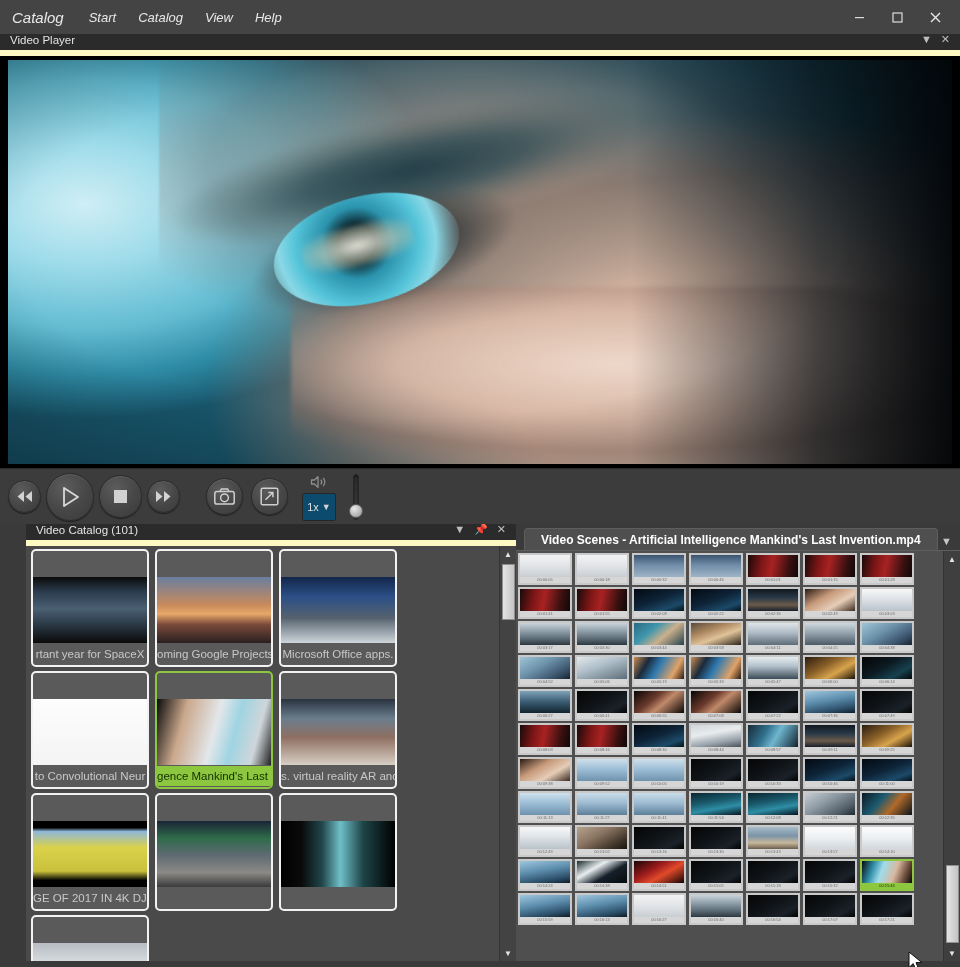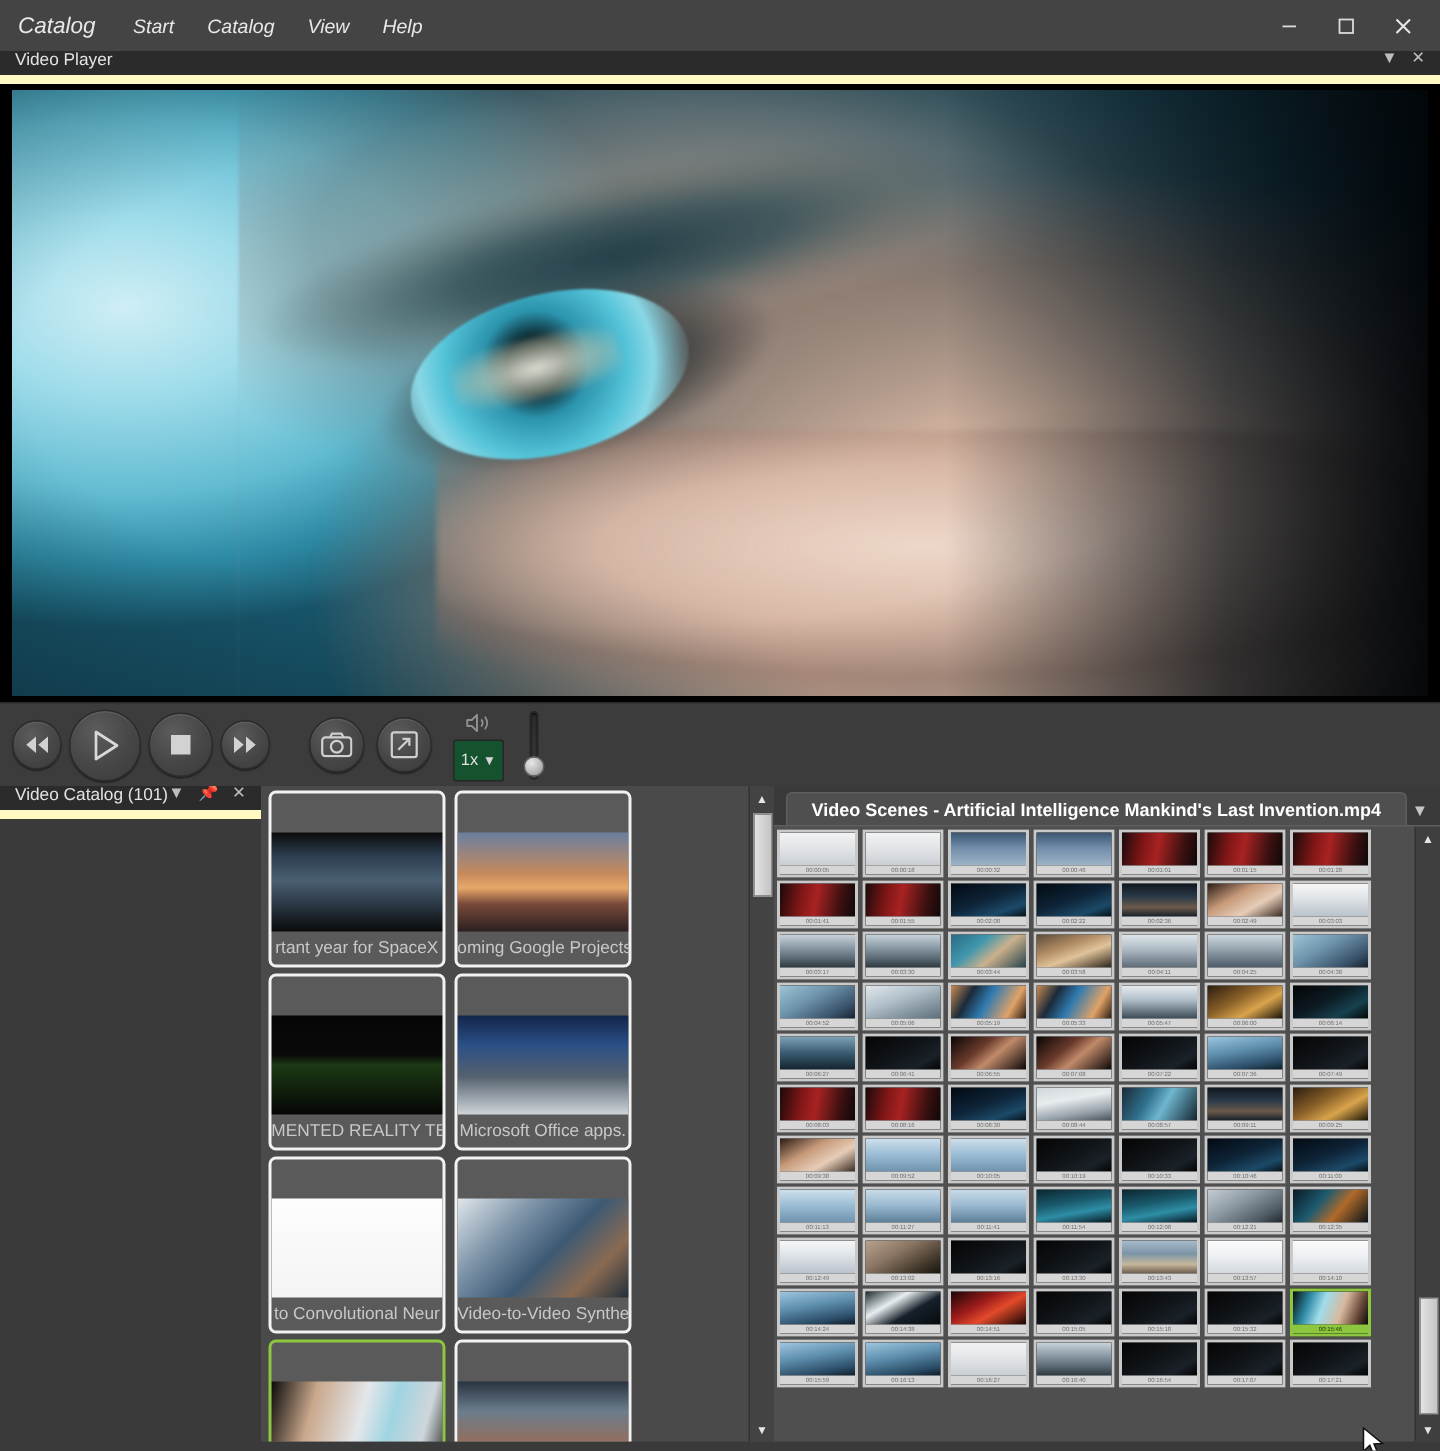--- a/index.html
+++ b/index.html
@@ -151,21 +151,21 @@
   }
   #time-label {
     position: absolute; font-size: 10px; color: #d2d2d2; white-space: nowrap;
   }
   #btn-snap { width: 37px; height: 37px; margin-left: 14px; }
   #btn-export { width: 37px; height: 37px; margin-left: 8px; }
   #vol-block { margin-left: 10px; display: flex; flex-direction: column; align-items: center; width: 42px; }
   #mute-icon { height: 20px; display:flex; align-items:center; justify-content:center; }
   #speed-box {
     display: flex; align-items: center; gap: 3px;
-    background: #14532d; border: 1px solid #262626; border-radius: 2px;
+    background: #0c4a6e; border: 1px solid #262626; border-radius: 2px;
     padding: 7px 4px; margin-top: 1px;
   }
   #speed-box .sv { color: #e0e0e0; font-size: 11px; }
   #speed-box .sa { color: #d5d5d5; font-size: 9px; }
   #volslider { margin-left: 8px; width: 16px; height: 46px; position: relative; display:flex; justify-content:center;}
   #volslider .vtrack {
     width: 6px; height: 100%; border-radius: 3px;
     background: linear-gradient(180deg,#2c2c2c,#3c3c3c);
     border: 1px solid #262626; box-shadow: inset 0 1px 2px rgba(0,0,0,0.7);
   }
@@ -174,21 +174,21 @@
     width: 14px; height: 14px; border-radius: 50%;
     background: radial-gradient(circle at 36% 30%, #e8e8e8 0%, #b9b9b9 55%, #8e8e8e 100%);
     border: 1px solid #5f5f5f;
   }
   #cursor-arrow { position: absolute; left: 908px; top: 482px; pointer-events: none; }
 
   
   #bottom { display: flex; height: 437px; background: #3a3a3a; }
 
   
-  #catalog { width: 516px; display: flex; flex-direction: row; background:#3a3a3a;}
+  #catalog { width: 516px; display: flex; flex-direction: column; background:#3a3a3a;padding-left:26px;}
   #catalog .panel-caption { background:#2b2b2b; height: 22px;}
   #catalog-body { flex: 1; display: flex; background: #4a4a4a; overflow: hidden; }
   #catalog-grid {
     flex: 1; display: flex; flex-wrap: wrap;
     align-content: flex-start;
     gap: 0px; padding: 3px 0 0 5px; overflow: hidden;
   }
   .cat-card {
     width: 118px; height: 118px; margin: 0 6px 4px 0;
     background: #5a5a5a; border: 2px solid #f2f2f2; border-radius: 5px;
@@ -389,34 +389,26 @@
       <div id="catalog-grid">
           <div class="cat-card">
             <div class="cat-thumb" style="background: linear-gradient(rgb(11, 11, 11) 0%, rgb(42, 59, 76) 22%, rgb(74, 96, 115) 48%, rgb(43, 57, 70) 72%, rgb(10, 10, 10) 100%);"></div>
             <div class="cat-label">rtant year for SpaceX </div>
           </div>
           <div class="cat-card">
             <div class="cat-thumb" style="background: linear-gradient(rgb(106, 127, 160) 0%, rgb(199, 138, 92) 42%, rgb(232, 168, 106) 56%, rgb(122, 74, 58) 72%, rgb(42, 32, 32) 100%);"></div>
             <div class="cat-label">oming Google Projects</div>
           </div>
           <div class="cat-card">
-            <div class="cat-thumb" style="background: linear-gradient(rgb(5, 5, 5) 0%, rgb(10, 10, 10) 40%, rgb(28, 58, 20) 50%, rgb(5, 5, 5) 100%);"></div>
-            <div class="cat-label">MENTED REALITY TE</div>
-          </div>
-          <div class="cat-card">
             <div class="cat-thumb" style="background: linear-gradient(rgb(19, 38, 74) 0%, rgb(43, 79, 134) 30%, rgb(85, 98, 110) 62%, rgb(207, 214, 219) 100%);"></div>
             <div class="cat-label">Microsoft Office apps.</div>
           </div>
           <div class="cat-card">
             <div class="cat-thumb" style="background: linear-gradient(rgb(253, 253, 253) 0%, rgb(244, 244, 244) 100%);"></div>
             <div class="cat-label">to Convolutional Neur</div>
-          </div>
-          <div class="cat-card">
-            <div class="cat-thumb" style="background: linear-gradient(135deg, rgb(223, 230, 234) 0%, rgb(125, 147, 168) 30%, rgb(61, 90, 116) 55%, rgb(138, 106, 82) 78%, rgb(34, 48, 60) 100%);"></div>
-            <div class="cat-label">Video-to-Video Synthe</div>
           </div>
           <div class="cat-card selected">
             <div class="cat-thumb" style="background: linear-gradient(105deg, rgb(10, 10, 10) 0%, rgb(202, 168, 140) 24%, rgb(227, 231, 234) 50%, rgb(159, 212, 226) 66%, rgb(207, 214, 218) 84%, rgb(32, 32, 32) 100%);"></div>
             <div class="cat-label">gence Mankind's Last I</div>
           </div>
           <div class="cat-card">
             <div class="cat-thumb" style="background: linear-gradient(rgb(42, 51, 64) 0%, rgb(107, 125, 140) 30%, rgb(142, 111, 98) 58%, rgb(216, 207, 196) 100%);"></div>
             <div class="cat-label">s. virtual reality AR and</div>
           </div>
           <div class="cat-card">

